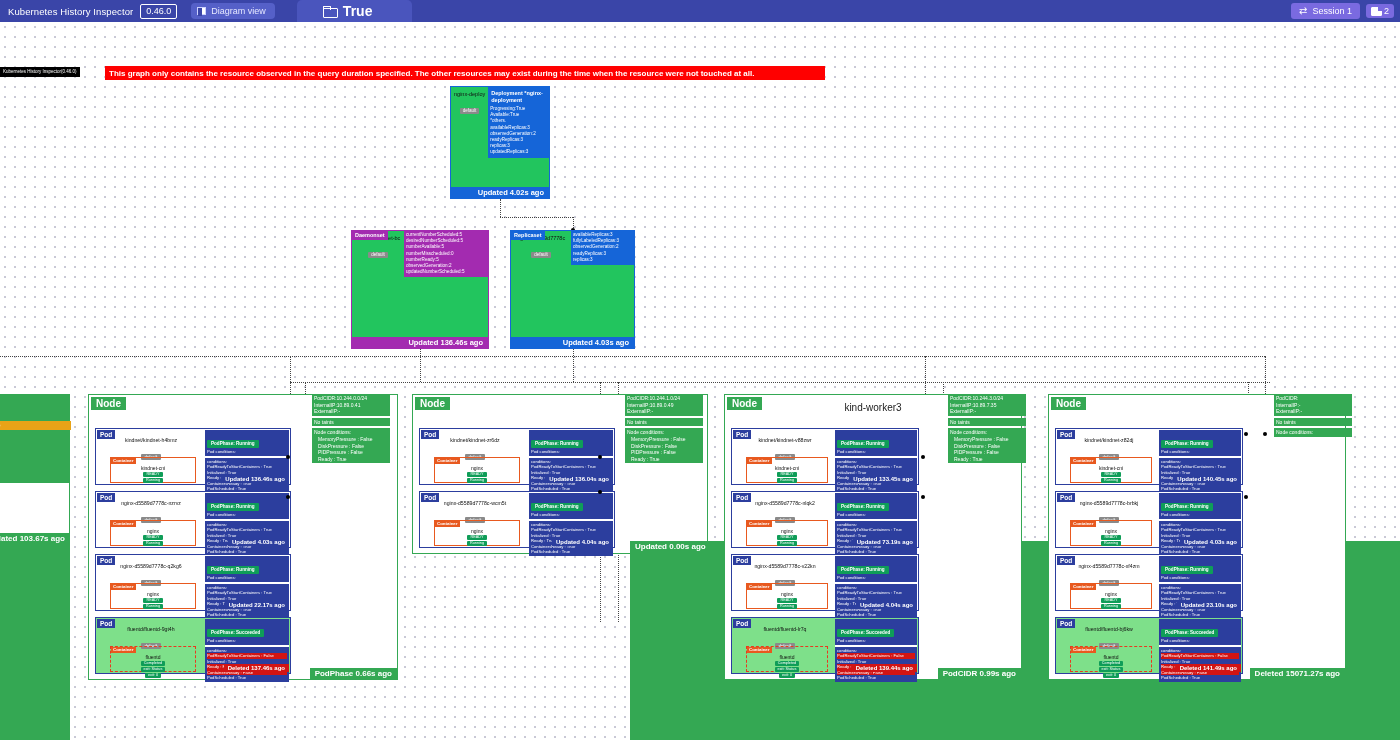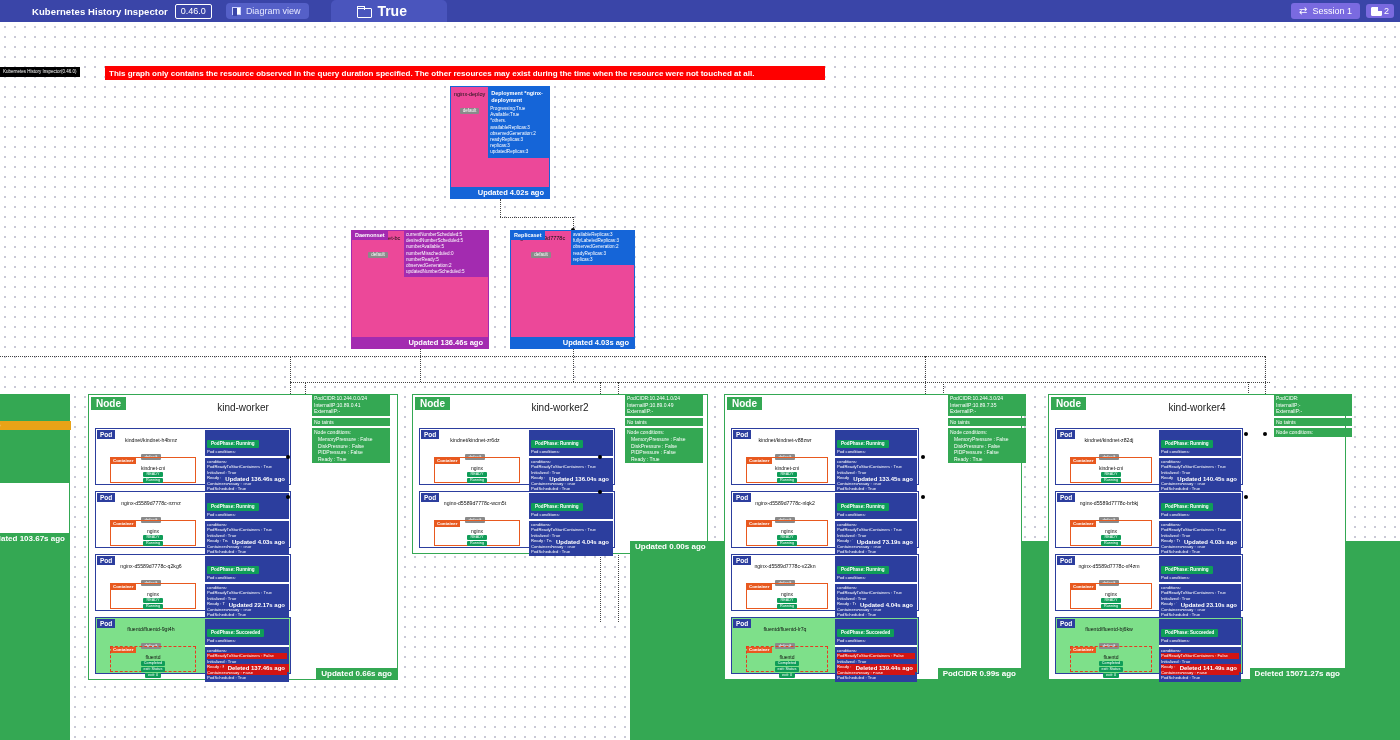--- a/index.html
+++ b/index.html
@@ -15,22 +15,22 @@
     background-color:#ffffff;
     background-image:radial-gradient(#c9c9d6 0.8px, transparent 0.9px);
     background-size:10px 10px;
   }
   
   #header {
     position:absolute; left:0; top:0; width:1400px; height:22px;
     background:#3a45a8; display:flex; align-items:center; z-index:50;
   }
   .hdr-title {
-    color:#ffffff; font-size:9.5px; font-weight:bold; padding-left:8px;
-    letter-spacing:0.1px; white-space:nowrap;margin-left:24px;
+    color:#ffffff; font-size:9.5px; font-weight:normal; padding-left:8px;
+    letter-spacing:0.1px; white-space:nowrap;
   }
   .hdr-version {
     margin-left:7px; border:1px solid #ffffff; color:#ffffff;
     font-size:9px; padding:1px 5px; border-radius:2px; line-height:11px;
   }
   .hdr-btn {
     margin-left:14px; background:#5560c8; color:#e6e8ff; font-size:9px;
     padding:3px 9px 3px 6px; border-radius:4px; display:flex;
     align-items:center; gap:5px; white-space:nowrap;
   }
@@ -68,21 +68,21 @@
     font-size:4.5px; padding:2px 3px; white-space:nowrap; z-index:20;
     line-height:6px;
   }
   #warning {
     position:absolute; left:105px; top:66px; width:720px; height:14px;
     background:#ff0000; color:#ffffff; font-size:8px; font-weight:bold;
     display:flex; align-items:center; padding:0 4px; white-space:nowrap; z-index:20;
   }
 
   
-  .kbox { position:absolute; background:#ec4899; }
+  .kbox { position:absolute; background:#22c55e; }
   .kbox-body { display:flex; }
   .ktag {
     font-size:5.5px; color:#fff; padding:1px 3px; display:inline-block;
     line-height:7px; font-weight:bold;
   }
   .kfooter {
     color:#fff; font-size:7.5px; text-align:right; padding:1px 5px;
     font-weight:bold; position:absolute; left:0; right:0; bottom:0;
   }
   .kname { font-size:5.5px; text-align:center; color:#111; line-height:7px; }
@@ -283,22 +283,21 @@
 </div>
 
 <div class="node" style="left:-60px;top:394px;width:130px;height:148px;background:#34a853;border-color:#34a853;">
   <div class="ni-block ni-taint-warn" style="position:absolute;left:0;top:26px;width:130px;">control-plane:NoSchedule</div>
 </div>
 <div class="node" style="left:-60px;top:483px;width:130px;height:60px;background:#fff;border-color:#34a853;border-top:none;"></div>
 <div class="node-footer" style="left:-60px;top:533px;width:130px;text-align:right;">Updated 103.67s ago</div>
 
 <div class="node" style="left:88px;top:394px;width:310px;height:286px;">
   <div class="node-tag">Node</div>
-  <div class="node-title">kind-worker</div>
-  <div class="node-footer">Updated 0.66s ago</div>
+  <div class="node-footer">PodPhase 0.66s ago</div>
 
   <div class="pod" style="left:6px;top:33px;width:196px;height:57px;">
     <div class="pod-tag">Pod</div>
     <div style="width:110px;">
       <div class="pod-name">kindnet/kindnet-h4bmz</div>
       <div style="text-align:center;"><span class="pod-ns">default</span></div>
     </div>
     <div class="container" style="left:14px;top:28px;width:86px;height:26px;">
       <div class="c-tag">Container</div>
       <div class="c-name">kindnet-cni</div>
@@ -426,21 +425,20 @@
     <div>Node conditions:</div>
     <div style="padding-left:4px;">MemoryPressure : False</div>
     <div style="padding-left:4px;">DiskPressure : False</div>
     <div style="padding-left:4px;">PIDPressure : False</div>
     <div style="padding-left:4px;">Ready : True</div>
   </div>
 </div>
 
 <div class="node" style="left:412px;top:394px;width:296px;height:160px;">
   <div class="node-tag">Node</div>
-  <div class="node-title">kind-worker2</div>
 
   <div class="pod" style="left:6px;top:33px;width:196px;height:57px;">
     <div class="pod-tag">Pod</div>
     <div style="width:110px;">
       <div class="pod-name">kindnet/kindnet-zr6dz</div>
       <div style="text-align:center;"><span class="pod-ns">default</span></div>
     </div>
     <div class="container" style="left:14px;top:28px;width:86px;height:26px;">
       <div class="c-tag">Container</div>
       <div class="c-name">nginx</div>
@@ -507,20 +505,21 @@
     <div>Node conditions:</div>
     <div style="padding-left:4px;">MemoryPressure : False</div>
     <div style="padding-left:4px;">DiskPressure : False</div>
     <div style="padding-left:4px;">PIDPressure : False</div>
     <div style="padding-left:4px;">Ready : True</div>
   </div>
 </div>
 
 <div class="node" style="left:724px;top:394px;width:298px;height:286px;">
   <div class="node-tag">Node</div>
+  <div class="node-title">kind-worker3</div>
   <div class="node-footer">PodCIDR 0.99s ago</div>
 
   <div class="pod" style="left:6px;top:33px;width:188px;height:57px;">
     <div class="pod-tag">Pod</div>
     <div style="width:106px;">
       <div class="pod-name">kindnet/kindnet-v88zwr</div>
       <div style="text-align:center;"><span class="pod-ns">default</span></div>
     </div>
     <div class="container" style="left:14px;top:28px;width:82px;height:26px;">
       <div class="c-tag">Container</div>
@@ -648,21 +647,20 @@
     <div>Node conditions:</div>
     <div style="padding-left:4px;">MemoryPressure : False</div>
     <div style="padding-left:4px;">DiskPressure : False</div>
     <div style="padding-left:4px;">PIDPressure : False</div>
     <div style="padding-left:4px;">Ready : True</div>
   </div>
 </div>
 
 <div class="node" style="left:1048px;top:394px;width:298px;height:286px;">
   <div class="node-tag">Node</div>
-  <div class="node-title">kind-worker4</div>
   <div class="node-footer">Deleted 15071.27s ago</div>
 
   <div class="pod" style="left:6px;top:33px;width:188px;height:57px;">
     <div class="pod-tag">Pod</div>
     <div style="width:106px;">
       <div class="pod-name">kindnet/kindnet-z82dj</div>
       <div style="text-align:center;"><span class="pod-ns">default</span></div>
     </div>
     <div class="container" style="left:14px;top:28px;width:82px;height:26px;">
       <div class="c-tag">Container</div>

